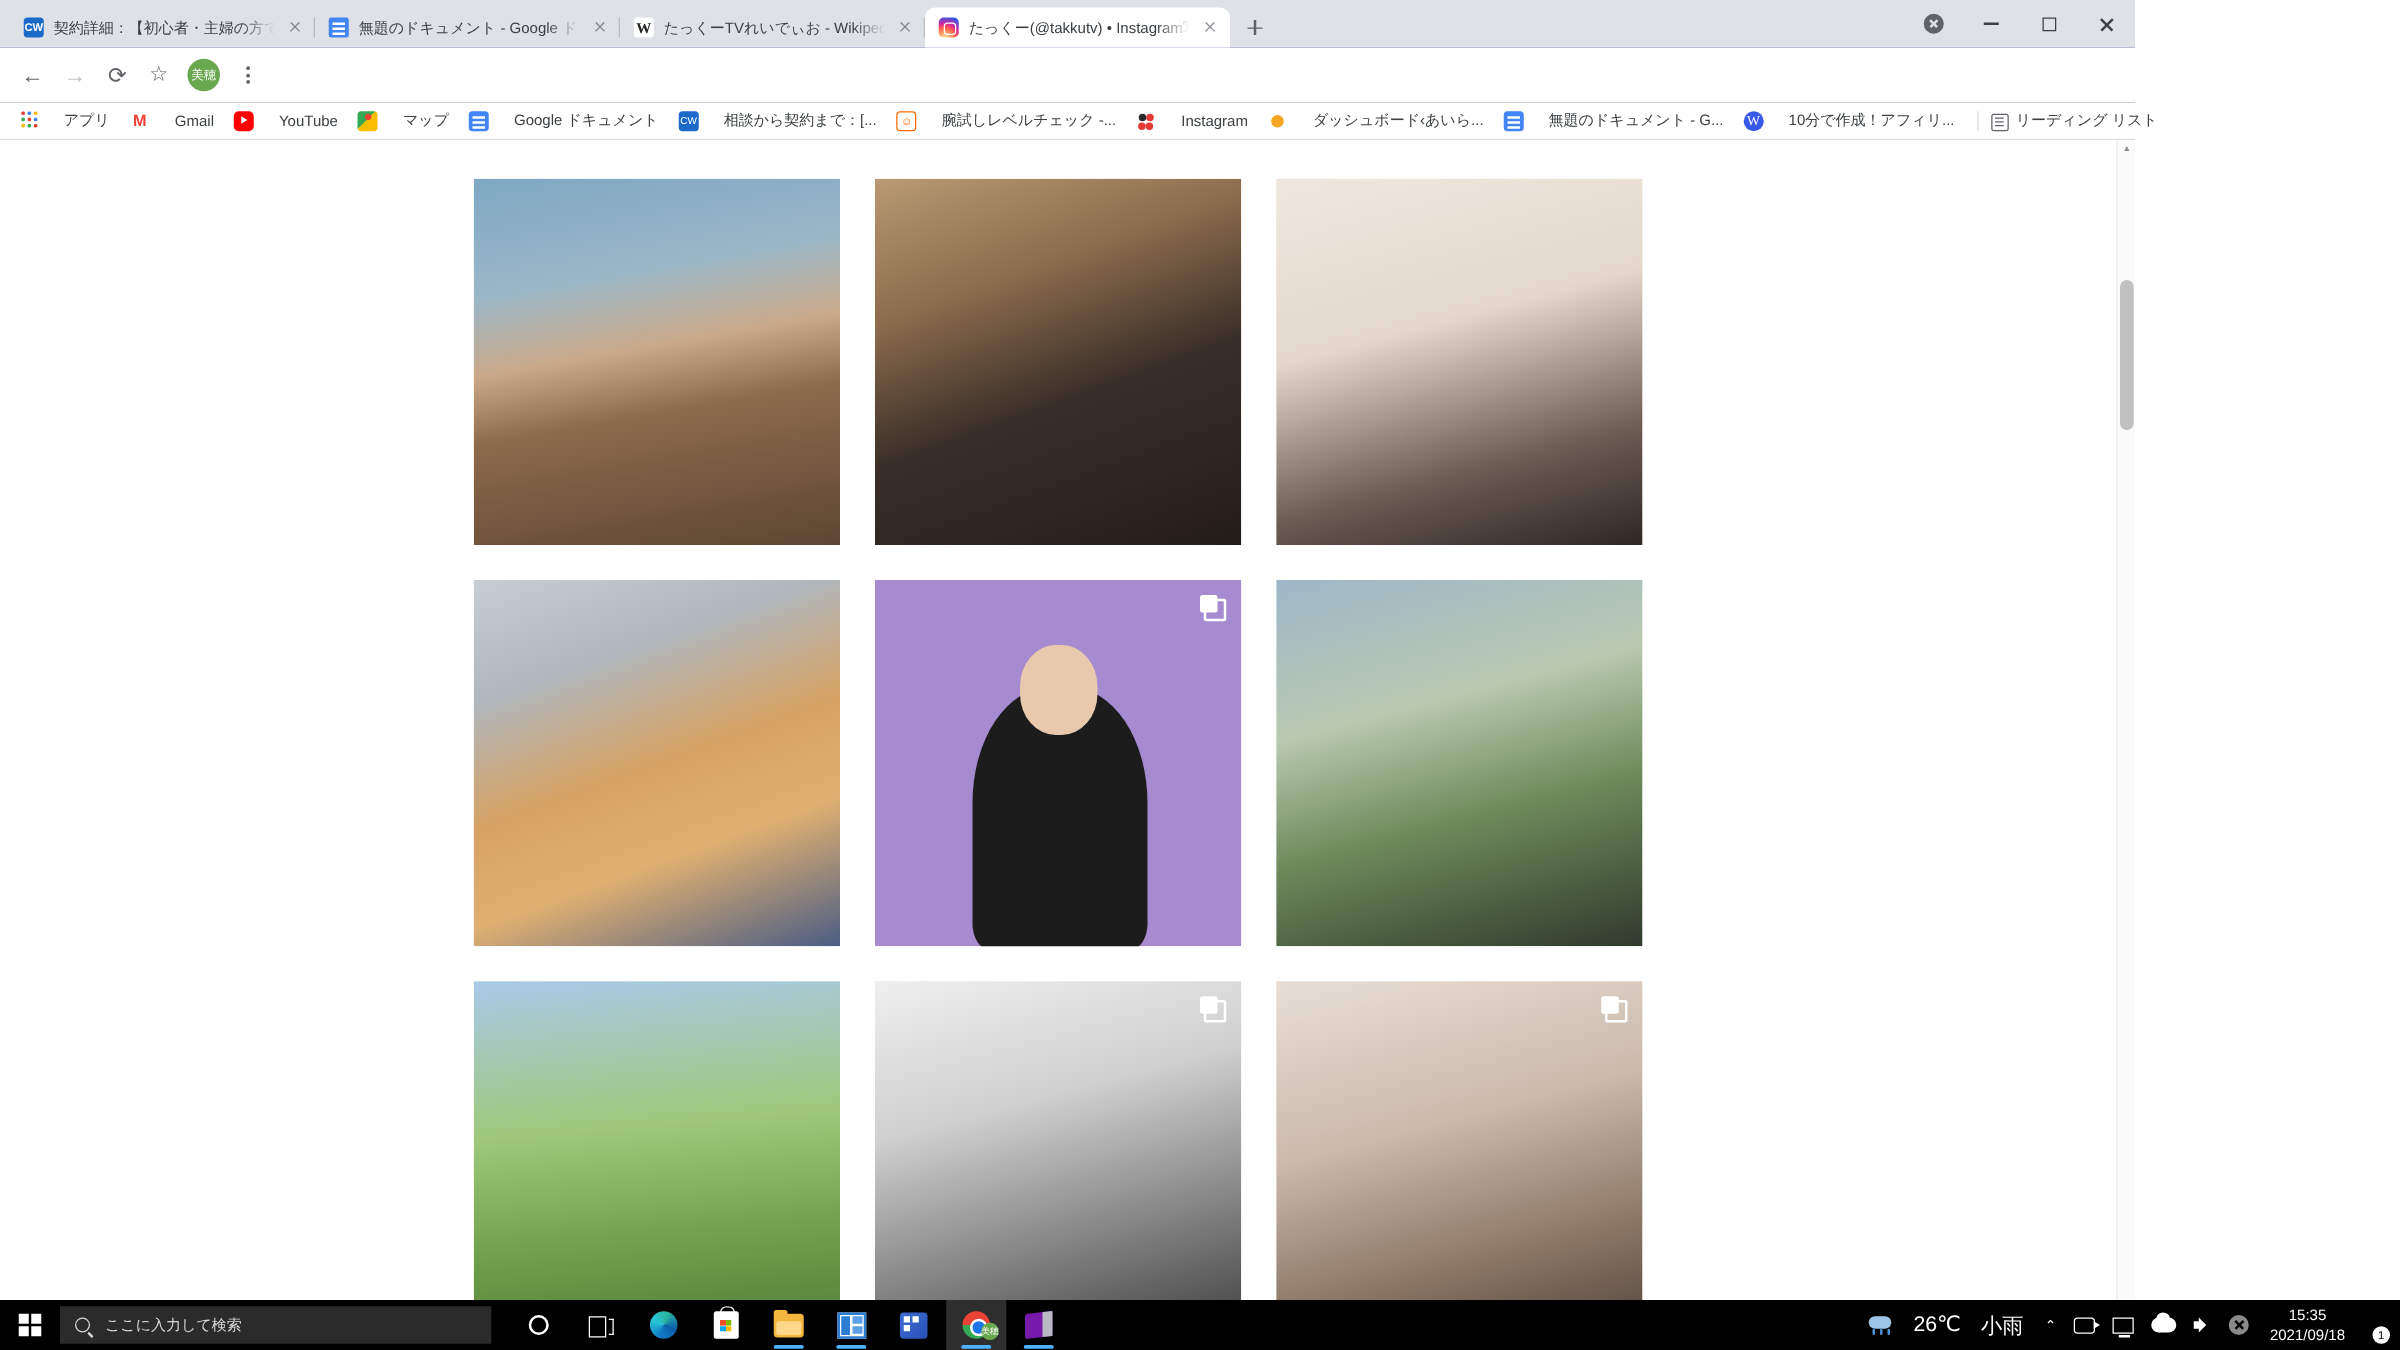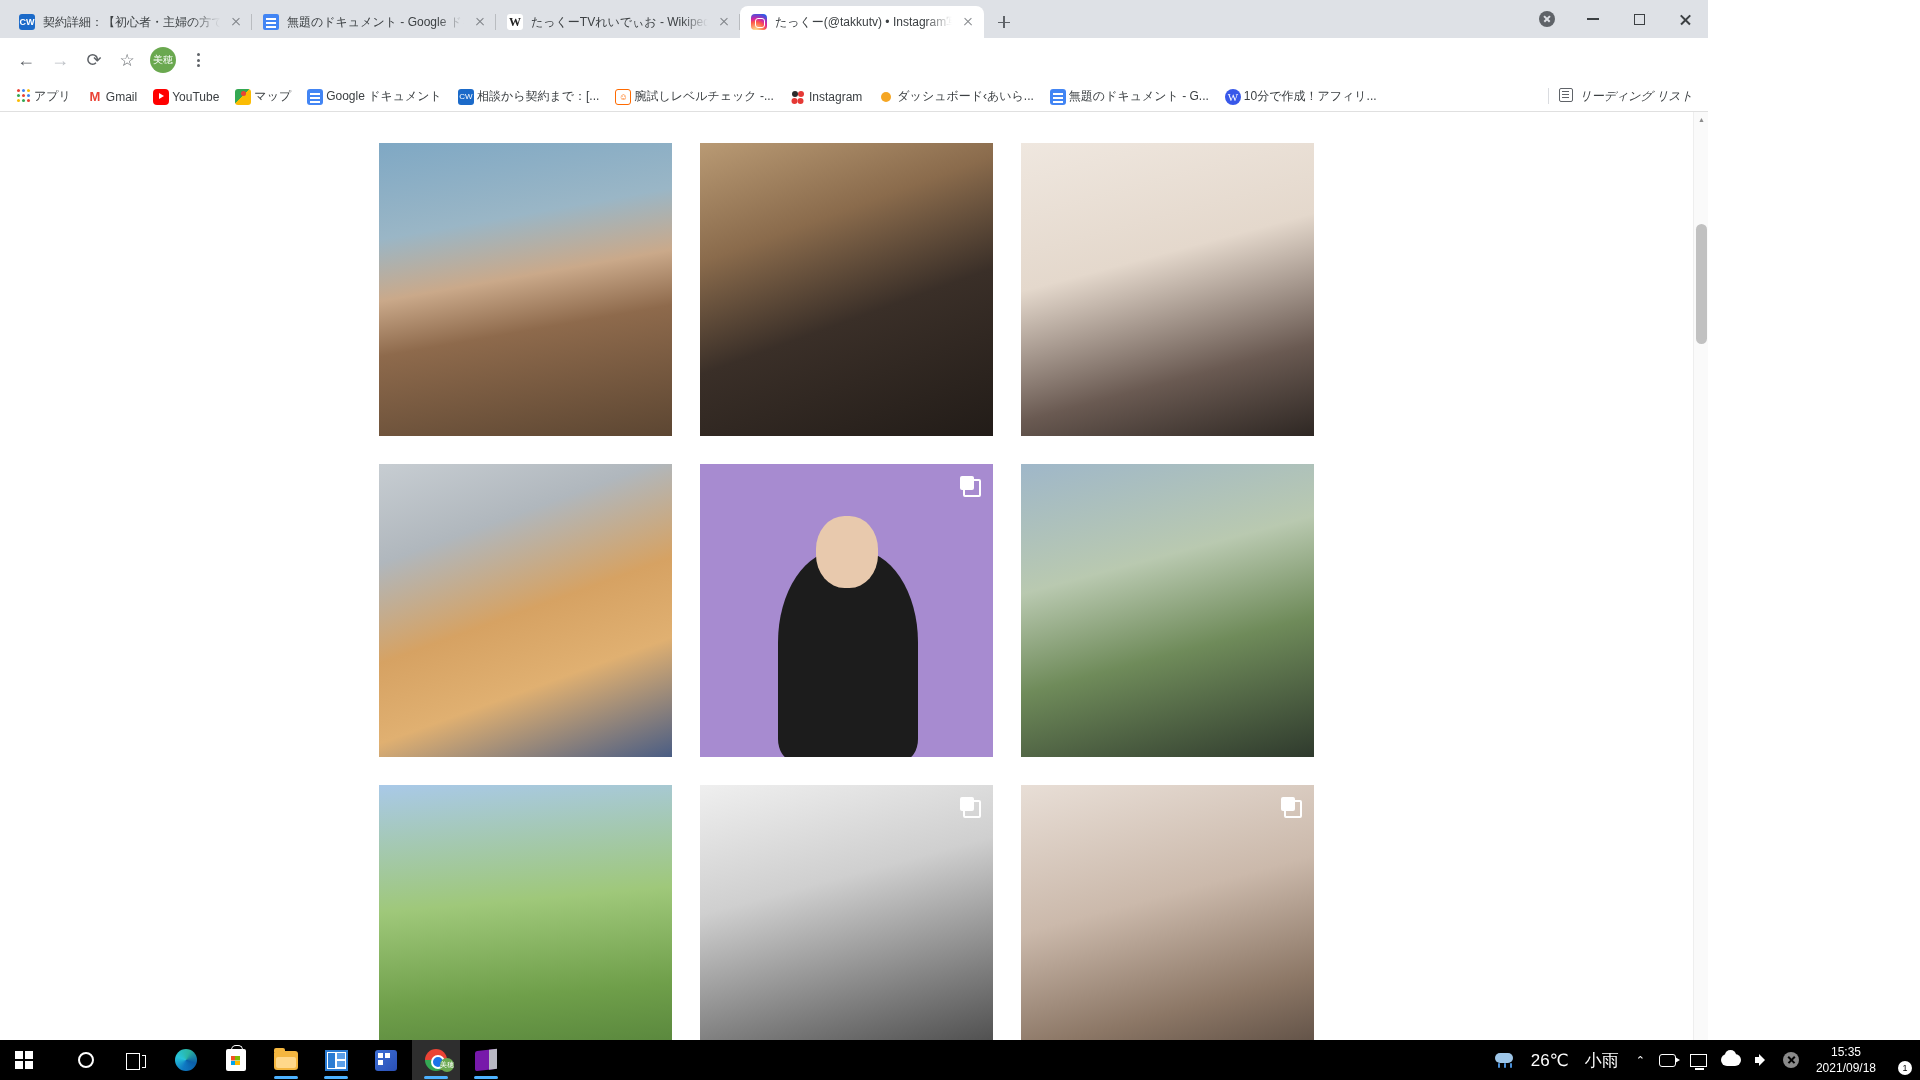--- a/index.html
+++ b/index.html
@@ -80,39 +80,39 @@
   .url-host { color: #202124; }
   .star { width: 30px; height: 30px; display:flex; align-items:center; justify-content:center; color:#5f6368; font-size: 17px; flex:none;}
   .avatar { width: 26px; height: 26px; border-radius: 50%; background:#6aa84f; color:#fff;
             display:flex; align-items:center; justify-content:center; font-size: 10px; margin: 0 6px; flex:none; }
   .kebab { width: 28px; height: 28px; display:flex; flex-direction:column; align-items:center; justify-content:center; gap:2.4px; flex:none;}
   .kebab i { width: 3px; height: 3px; border-radius: 50%; background: #5f6368; display: block; }
 
   
   .bookmarks { height: 30px; background:#fff; display:flex; align-items:center; padding: 0 8px; gap: 2px;
                font-size: 12px; color: #3c4043; border-bottom: 1px solid #e0e0e0; position: relative; }
-  .bm { display:flex; align-items:center; gap:3px; padding: 4px 7px; border-radius: 4px; white-space: nowrap; flex:none; }
+  .bm { display:flex; align-items:center; gap:20px; padding: 4px 7px; border-radius: 4px; white-space: nowrap; flex:none; }
   .bm-ico { width: 16px; height: 16px; flex:none; display:flex; align-items:center; justify-content:center;
             font-size: 9px; color:#fff; border-radius: 3px; overflow:hidden; position: relative;}
   .ico-apps { background: transparent; display:grid; grid-template-columns: repeat(3,3px); grid-template-rows: repeat(3,3px); gap:2px; }
   .ico-apps span { width:3px; height:3px; border-radius:50%; }
   .ico-gmail { background:#fff; color:#ea4335; font-size:13px; font-weight:bold; }
   .ico-yt { background:#ff0000; border-radius:4px; }
   .ico-yt::before{content:"";position:absolute;left:6px;top:4.5px;border-left:5px solid #fff;border-top:3.2px solid transparent;border-bottom:3.2px solid transparent;}
   .ico-maps { background: linear-gradient(135deg,#34a853 45%,#fbbc04 45%); }
   .ico-maps::after{content:"";position:absolute;left:6px;top:2px;width:5px;height:5px;border-radius:50%;background:#ea4335;}
   .ico-cw { background:#1b6ac9; font-size:8px; }
   .ico-ud { background:#fff; color:#ff6a00; border:1px solid #ff6a00; font-size:9px; }
   .ico-chat { background:#fff; position:relative; }
   .ico-chat::before{content:"";position:absolute;left:2px;top:2px;width:6px;height:6px;border-radius:50%;background:#2b2b2b;box-shadow:6px 0 0 #e53935, -0.5px 7px 0 #e53935, 5.5px 7px 0 #e53935;}
   .ico-dash { background:#fff; position:relative; }
   .ico-dash::before{content:"";position:absolute;left:3px;top:3px;width:10px;height:10px;border-radius:50%;background:#f5a623;}
   .ico-wp { background:#3858e9; border-radius:50%; color:#fff; font-family:"Liberation Serif",serif; font-size:11px; }
   .bm-spacer { flex: 1; }
-  .reading { display:flex; align-items:flex-start; gap:6px; padding: 4px 7px; white-space: nowrap; flex:none;font-style:italic; }
+  .reading { display:flex; align-items:flex-end; gap:6px; padding: 4px 7px; white-space: nowrap; flex:none; }
   .reading-div { width:1px; height:16px; background:#dadce0; margin-right:4px; }
   .reading-ico { width:14px; height:14px; border:1.4px solid #5f6368; border-radius:2px; position:relative;}
   .reading-ico::before{content:"";position:absolute;left:2px;top:2px;width:7px;height:1.2px;background:#5f6368;box-shadow:0 3px 0 #5f6368,0 6px 0 #5f6368;}
 
   
   .page { position: relative; height: 1040px; background:#fff; overflow: hidden; }
   .page-viewport { position: absolute; inset: 0 15px 0 0; background: #fff; overflow: hidden; }
 
   .ig-header {
     height: 54px; border-bottom: 1px solid #dbdbdb; background:#fff;
@@ -434,20 +434,24 @@
 <div class="taskbar">
   <div class="startbtn">
     <span class="win-logo">
         <span></span>
         <span></span>
         <span></span>
         <span></span>
       </span>
   </div>
 
+  <div class="tb-search">
+    <span class="tb-mag"></span>
+    <span>ここに入力して検索</span>
+  </div>
 
   <div class="tb-icons">
     <div class="tb-ic">
         <span class="ring"></span>
       </div>
     <div class="tb-ic">
         <span class="taskview"></span>
       </div>
     <div class="tb-ic">
         <span class="edge"></span>

